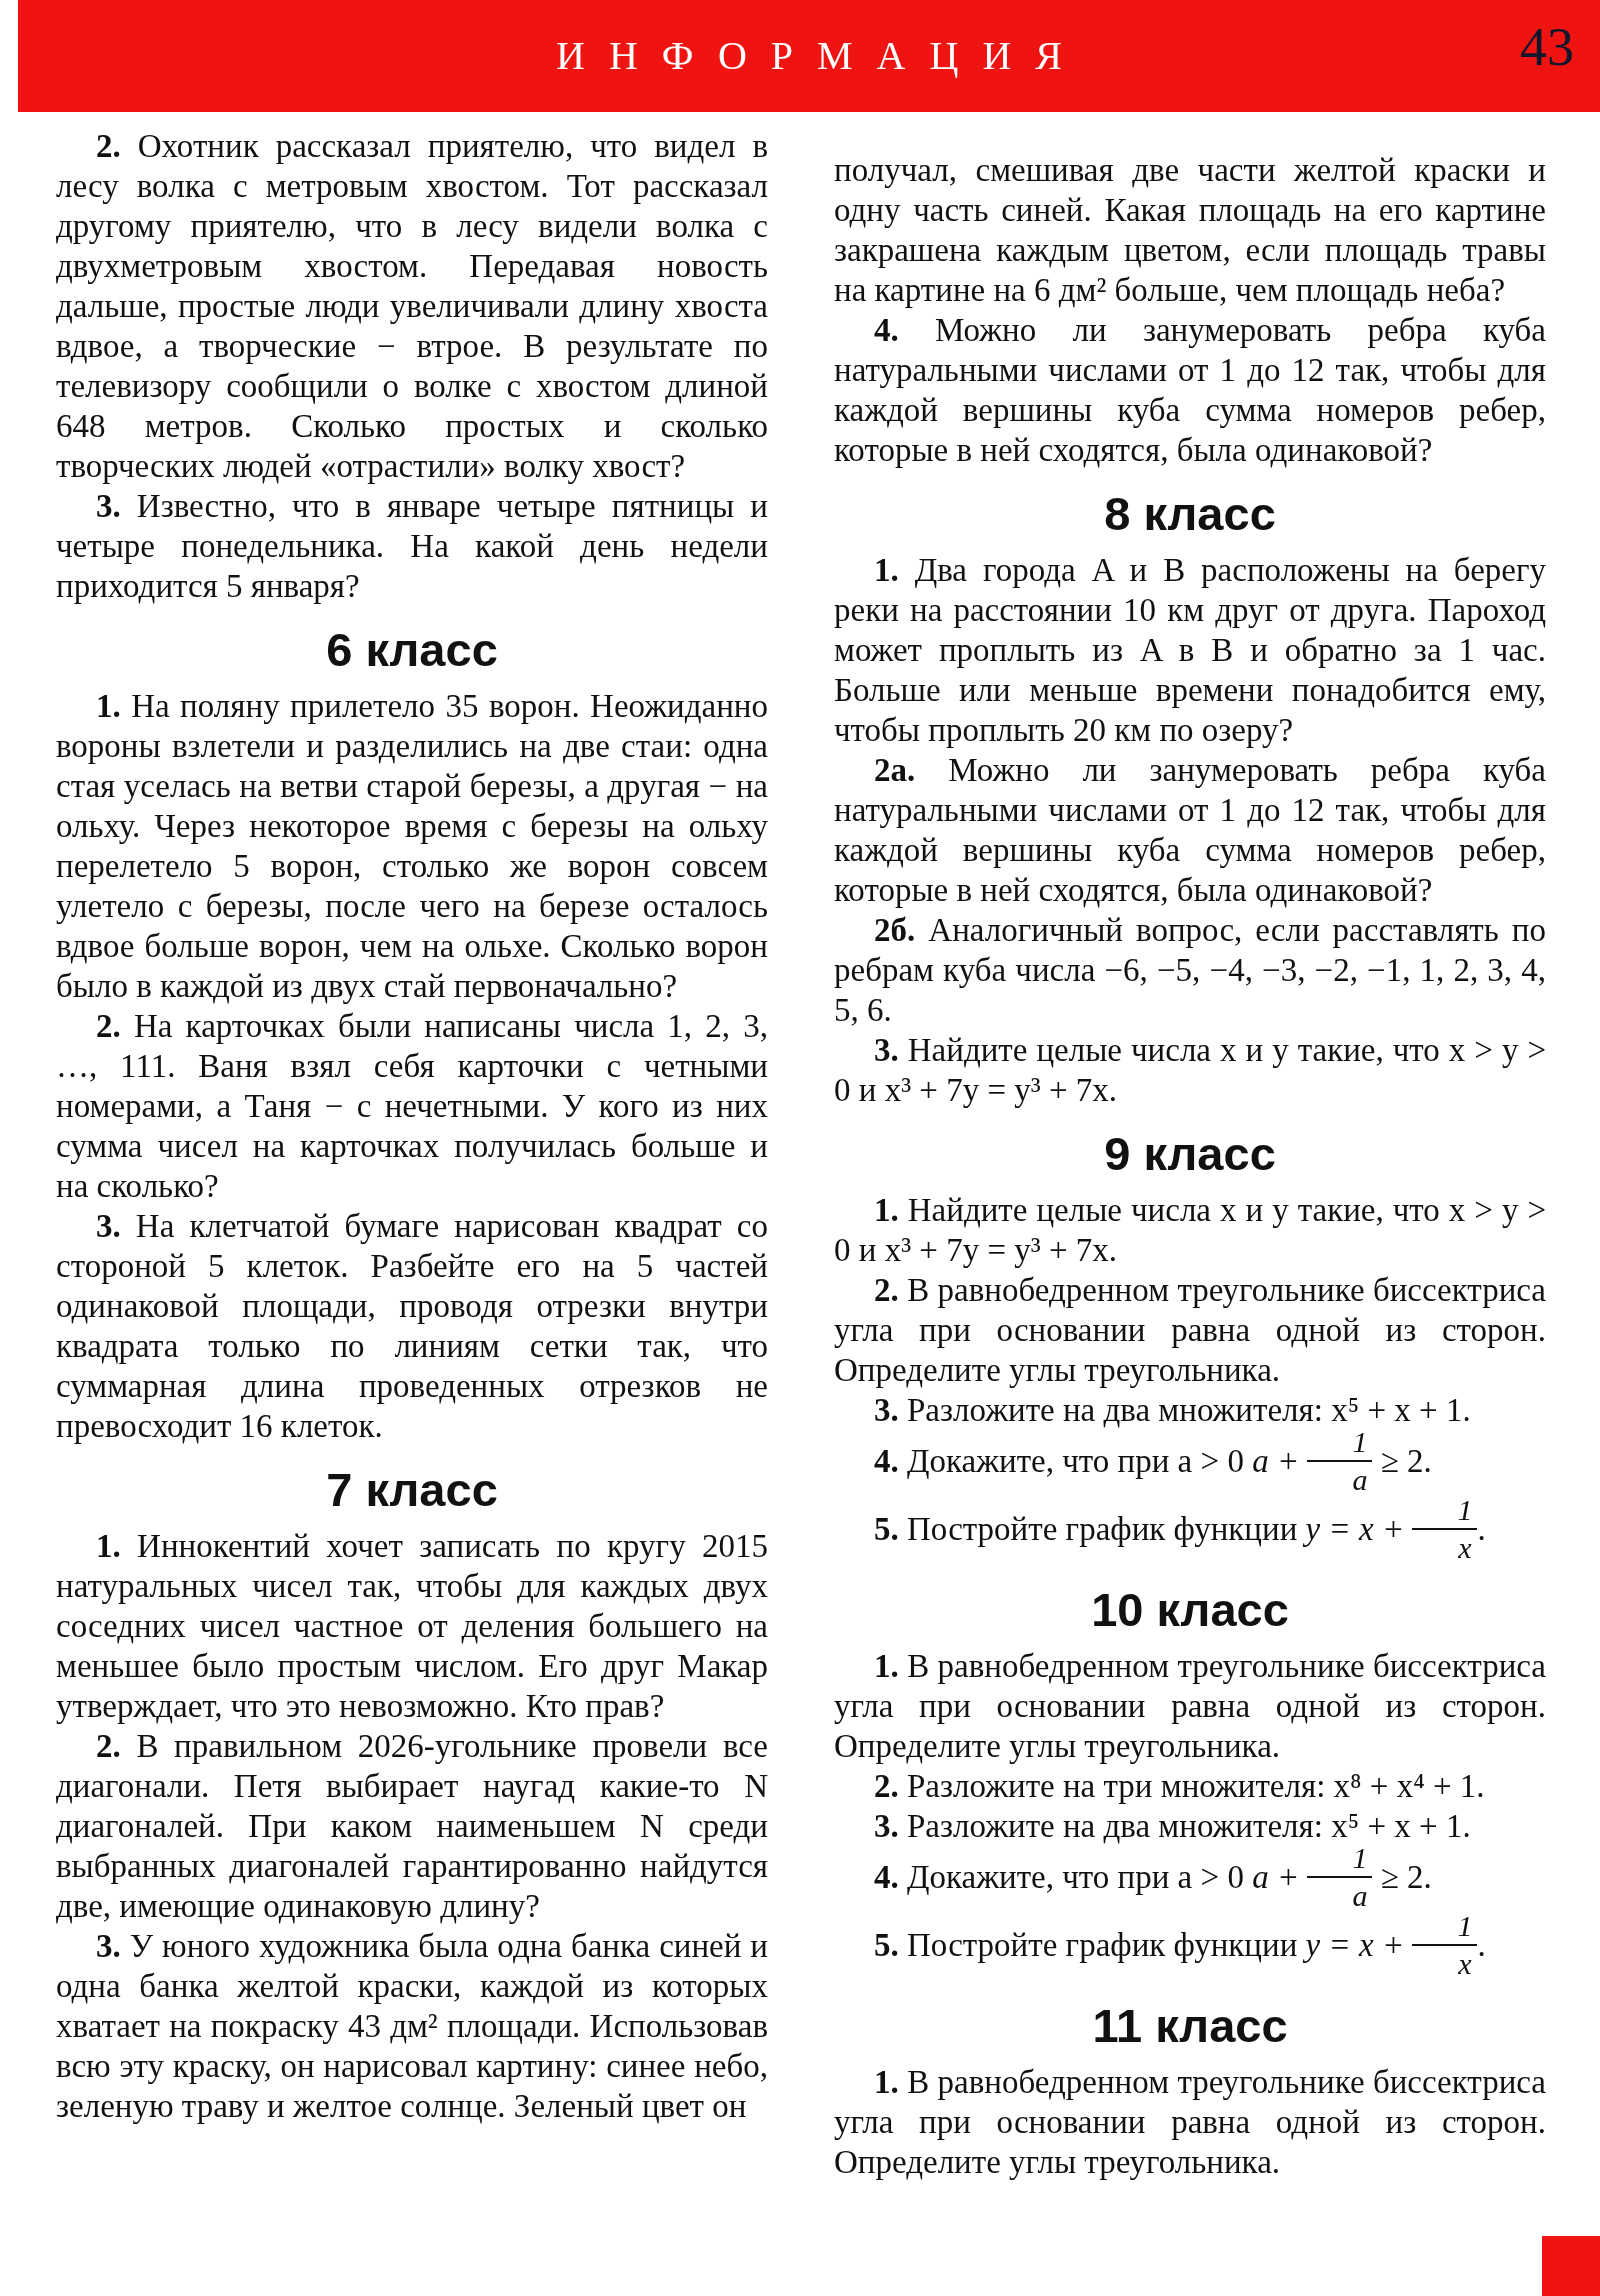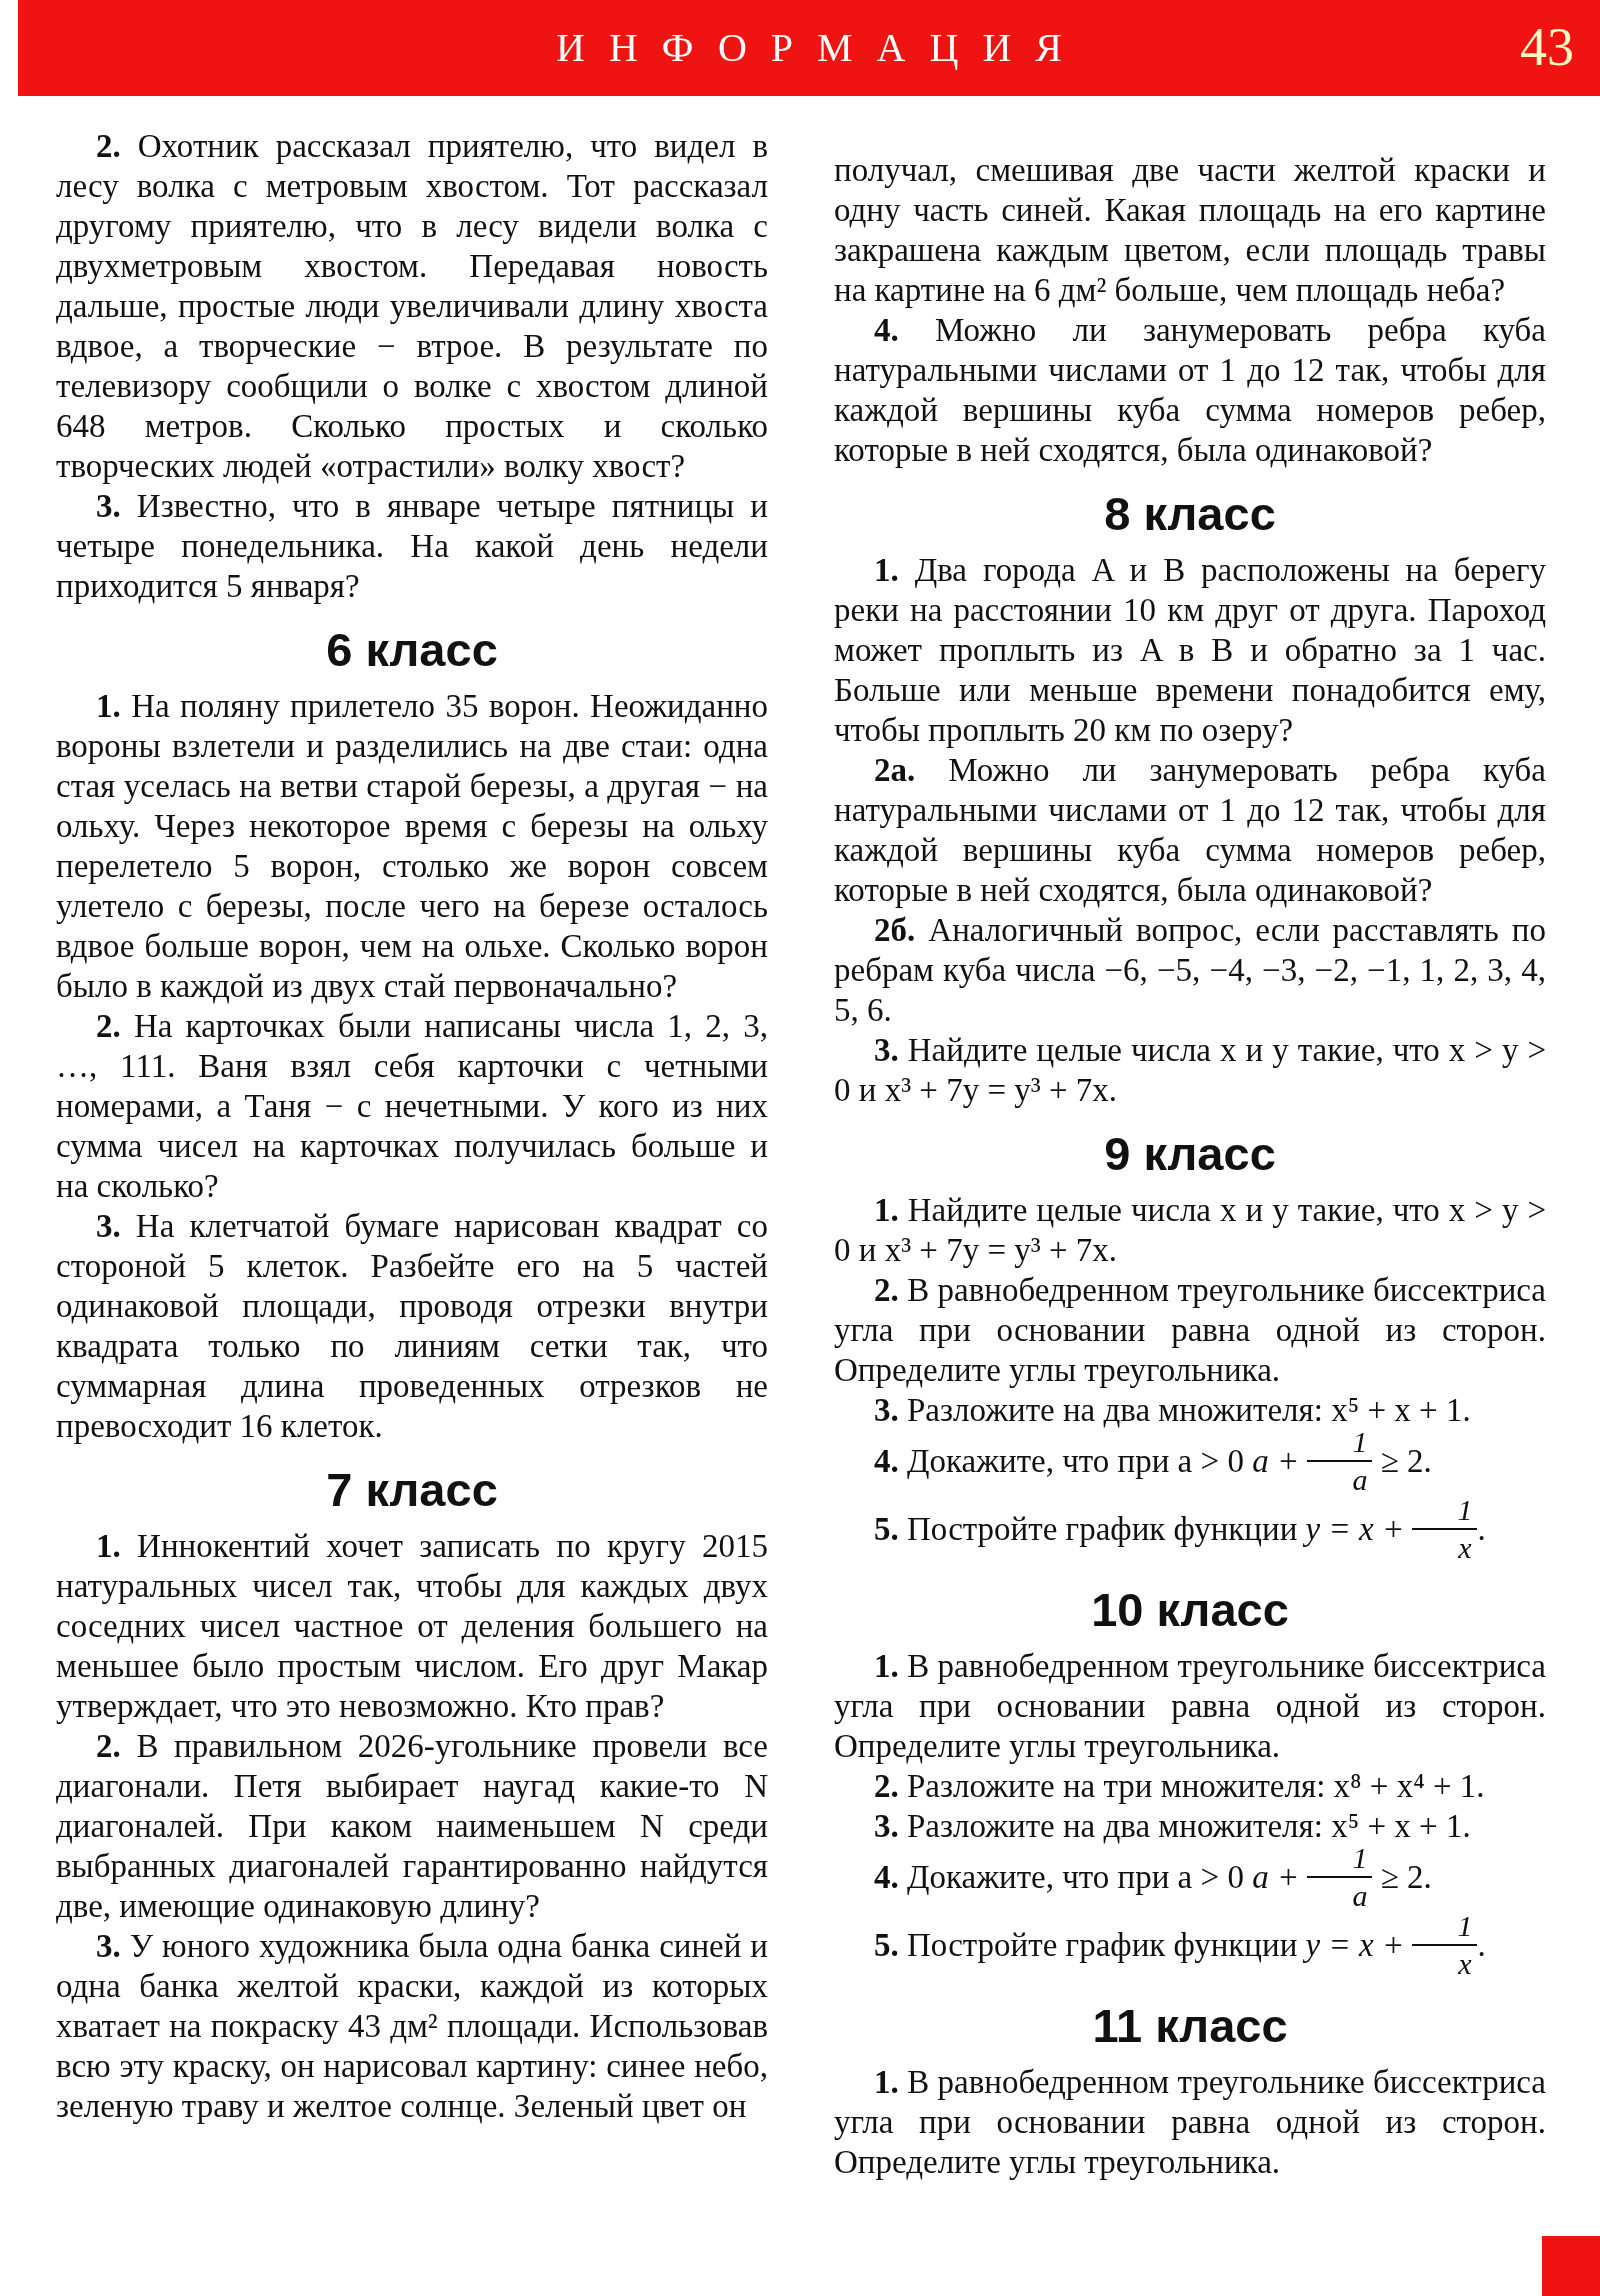--- a/index.html
+++ b/index.html
@@ -1,29 +1,29 @@
 <!DOCTYPE html>
 <html><head>
 <meta charset="utf-8">
 <style>
   html,body{margin:0;padding:0;}
   body{
     width:1600px;height:2296px;position:relative;overflow:hidden;
     background:#ffffff;color:#111;
     font-family:"Liberation Serif","DejaVu Serif",serif;
   }
-  .header{position:absolute;top:0;left:18px;right:0;height:96px;background:#ef1411;}
+  .header{position:absolute;top:0;left:18px;right:0;height:112px;background:#ef1411;}
   .htitle{
     position:absolute;top:50%;left:0;right:0;transform:translateY(-52%);
     text-align:center;color:#fff;font-size:40px;letter-spacing:24px;
     padding-left:24px;font-weight:normal;
     font-family:"Liberation Serif","DejaVu Serif",serif;
   }
   .pagenum{
-    position:absolute;top:20px;right:26px;color:#fef9c3;font-size:54px;line-height:1;
+    position:absolute;top:20px;right:26px;color:#0f172a;font-size:54px;line-height:1;
     font-family:"Liberation Serif","DejaVu Serif",serif;
   }
   .col{
     position:absolute;top:126px;width:712px;
     text-align:justify;font-size:33px;line-height:40px;
   }
   .col-left{left:56px;}
   .col-right{left:834px;margin-top:24px;}
   p.item{margin:0;text-indent:40px;}
   p.cont{margin:0;text-indent:0;}

